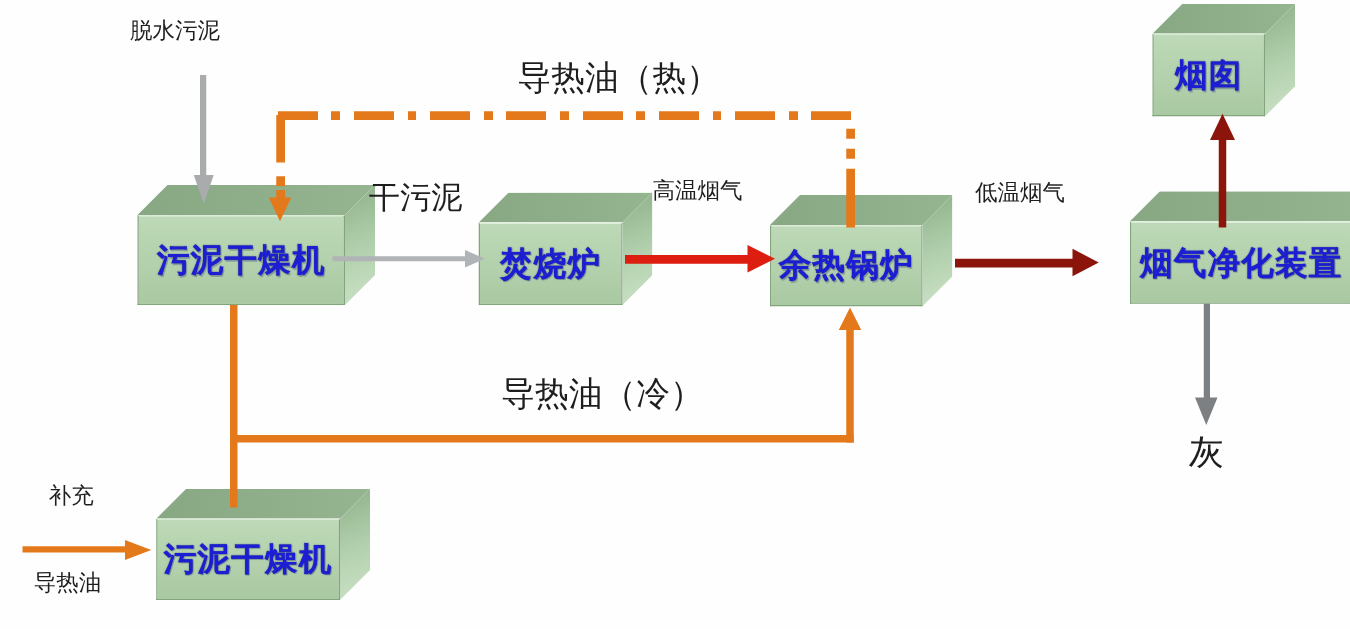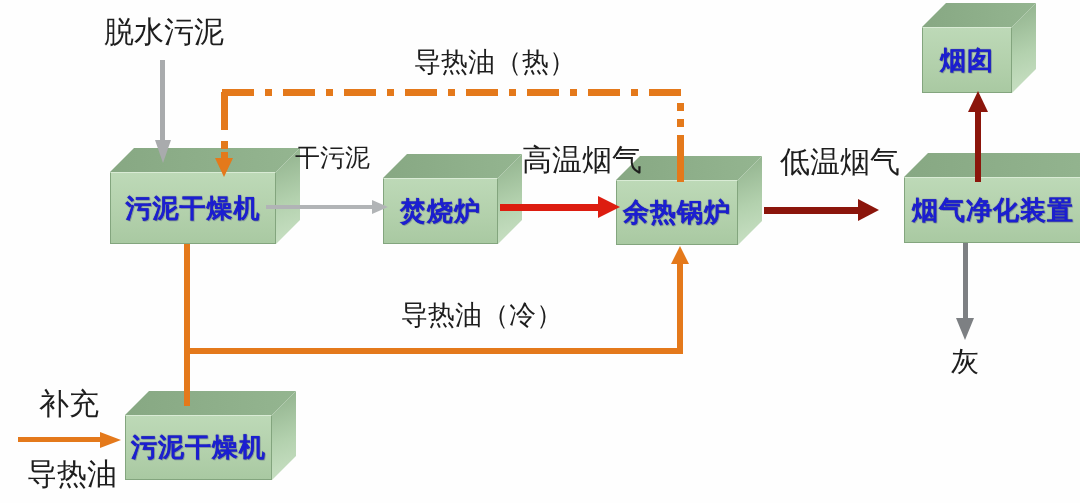--- a/index.html
+++ b/index.html
@@ -26,21 +26,21 @@
     left:100%;top:-24px;width:24px;height:calc(100% + 24px);
     background:linear-gradient(160deg,#8fb08b 0%,#b3d1ae 55%,#cbe2c6 100%);
     clip-path:polygon(0 24px,100% 0,100% calc(100% - 24px),0 100%);
   }
   .box-label{
     color:#1b1ed2;font-weight:700;font-size:26px;letter-spacing:1px;
     text-shadow:0 0 1px #21217e, 1px 1px 0 rgba(30,30,110,0.25);
     white-space:nowrap;
   }
   
-  .flabel{position:absolute;color:#1e1e1e;font-size:30px;white-space:nowrap;}
+  .flabel{position:absolute;color:#1e1e1e;font-size:18px;white-space:nowrap;}
   
   .ln{position:absolute;}
   .orange{background:#e4791b;}
   .red{background:#dd1d10;}
   .darkred{background:#8b150b;}
   .gray{background:#a9abad;}
   .ltgray{background:#b1b4b6;}
   .dkgray{background:#7d8083;}
   .dashdot-h{
     position:absolute;

